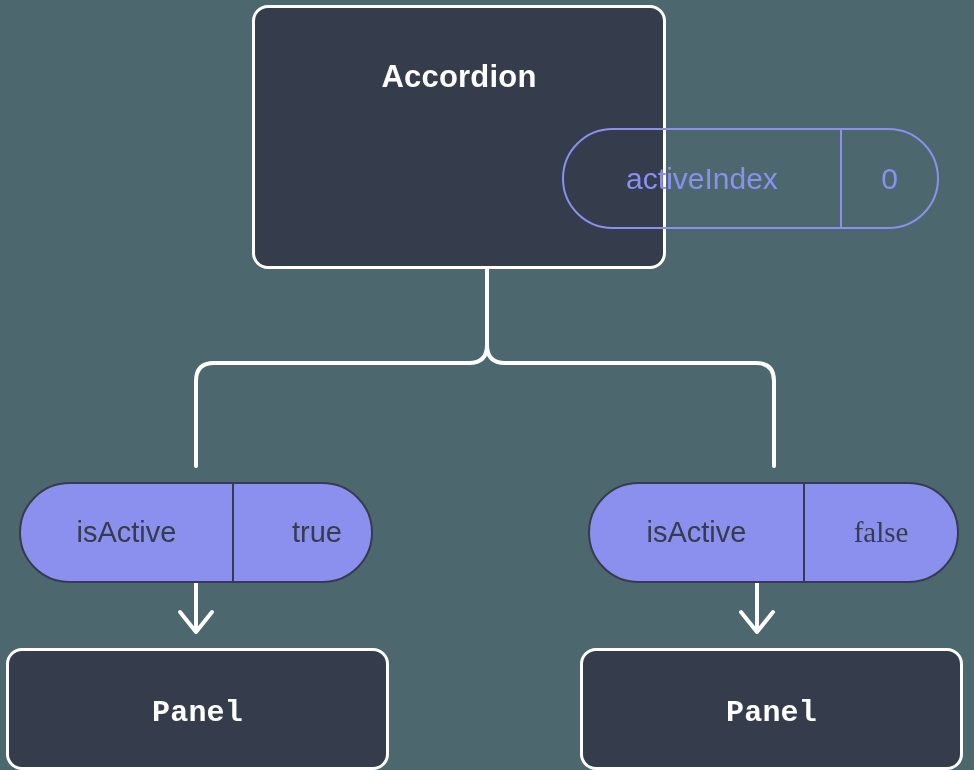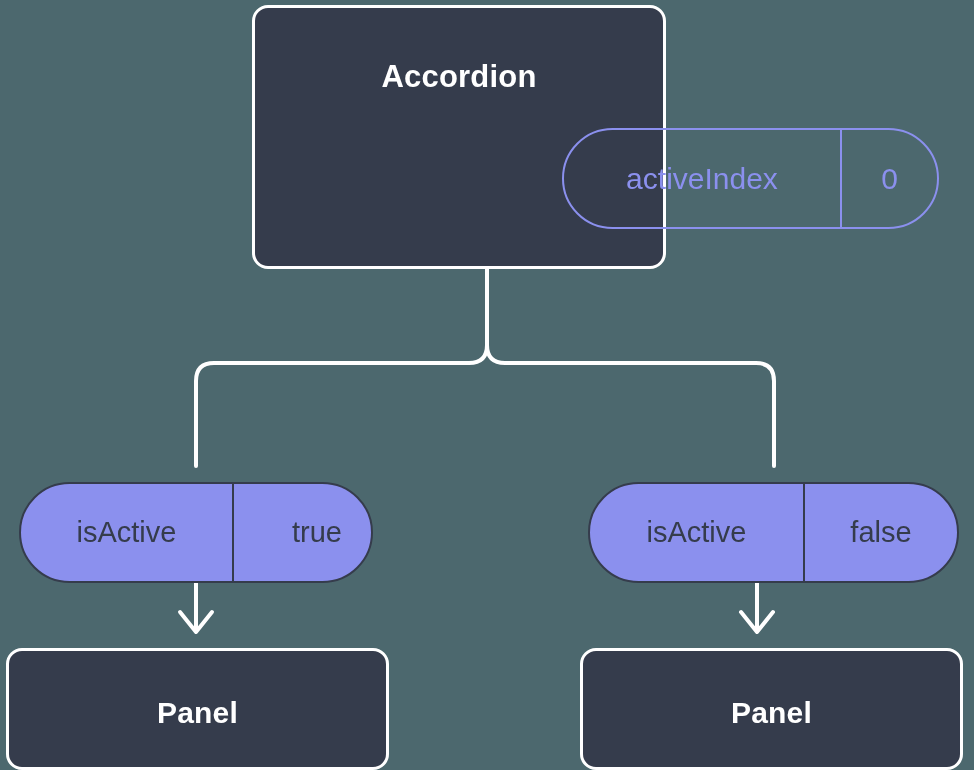--- a/index.html
+++ b/index.html
@@ -57,20 +57,21 @@
     left: 0;
     right: 0;
     top: 51px;
   }
 
   
   .panel-node {
     width: 383px;
     height: 122px;
     top: 648px;
+    font-family: Liberation Mono, monospace;
   }
   #panel-left-node  { left: 6px; }
   #panel-right-node { left: 580px; }
   .panel-node .node-title {
     position: absolute;
     left: 0;
     right: 0;
     top: 45px;
     font-size: 30px;
   }
@@ -129,21 +130,21 @@
   .pill-filled .pill-key {
     border-right: 2.5px solid #353c4c;
   }
 
   #prop-pill-left  { left: 19px;  width: 354px; }
   #prop-pill-left .pill-key  { width: 211px; }
   #prop-pill-left .pill-val  { flex: 1; padding-left: 29px; }
 
   #prop-pill-right { left: 588px; width: 371px; }
   #prop-pill-right .pill-key { width: 213px; }
-  #prop-pill-right .pill-val { flex: 1; }
+  #prop-pill-right .pill-val { flex: 1; font-family: Liberation Serif, serif; }
 </style>
 </head>
 <body>
 
 <div id="stage">
 
   <svg id="connectors" viewBox="0 0 974 770" width="974" height="770" aria-hidden="true">
 
     <path d="M 487 269
              L 487 345

